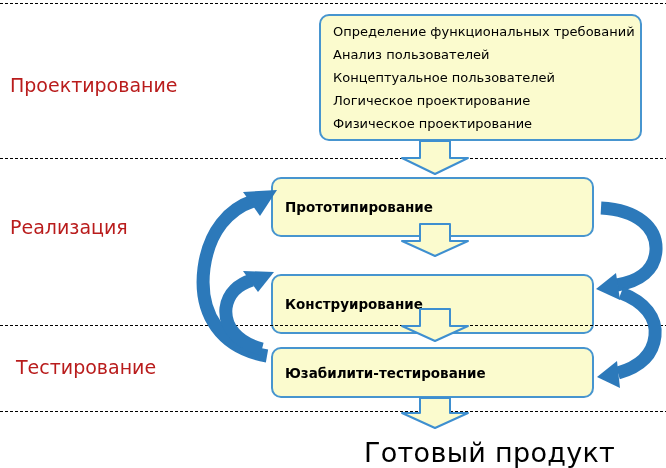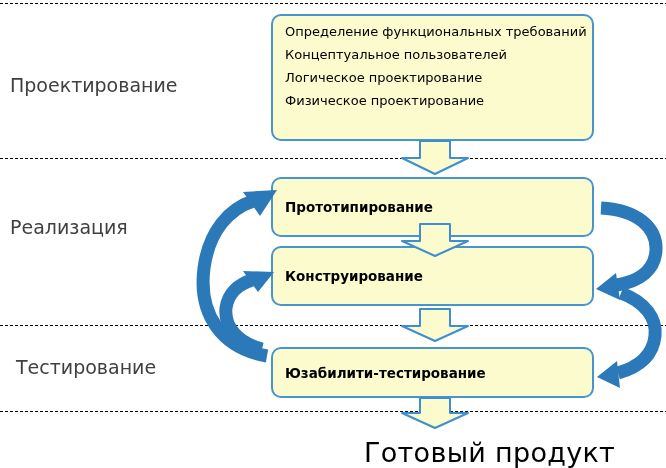--- a/index.html
+++ b/index.html
@@ -2,53 +2,54 @@
 <html><head>
 <meta charset="utf-8">
 <style>
   html,body{margin:0;padding:0;background:#fff;}
   #canvas{
     position:relative;width:666px;height:468px;background:#ffffff;overflow:hidden;
     font-family:"DejaVu Sans",sans-serif;color:#000;
   }
   .abs{position:absolute;}
   .section-label{
-    font-size:19px;line-height:22px;color:#404040;white-space:nowrap;
+    font-size:19px;line-height:22px;color:#b91c1c;white-space:nowrap;
   }
   .proc-box{
     position:absolute;left:271px;width:323px;box-sizing:border-box;
     background:#fbfbce;border:2px solid #4795cf;border-radius:10px;
   }
-  .list-box{top:14px;height:127px;padding:4px 6px 0 12px;}
+  .list-box{top:14px;height:127px;padding:4px 6px 0 12px;margin-left:48px;}
   .list-item{font-size:13px;line-height:23px;white-space:nowrap;}
   .stage-box{display:flex;align-items:center;padding-left:12px;}
   .stage-label{font-weight:bold;font-size:13.5px;white-space:nowrap;}
   .result-label{font-size:27px;letter-spacing:.3px;white-space:nowrap;}
   svg{position:absolute;left:0;top:0;}
 </style>
 </head>
 <body>
 
 <div id="canvas">
 
   <div class="abs section-label" style="left:10px;top:74px;">Проектирование</div>
   <div class="abs section-label" style="left:10px;top:216px;">Реализация</div>
   <div class="abs section-label" style="left:16px;top:356px;">Тестирование</div>
 
   <div class="proc-box list-box">
     <div class="list-item">Определение функциональных требований</div>
+    <div class="list-item">Анализ пользователей</div>
     <div class="list-item">Концептуальное пользователей</div>
     <div class="list-item">Логическое проектирование</div>
     <div class="list-item">Физическое проектирование</div>
   </div>
 
   <div class="proc-box stage-box" style="top:177px;height:60px;">
     <span class="stage-label">Прототипирование</span>
   </div>
-  <div class="proc-box stage-box" style="top:246px;height:60px;">
+  <div class="proc-box stage-box" style="top:274px;height:60px;">
     <span class="stage-label">Конструирование</span>
   </div>
   <div class="proc-box stage-box" style="top:347px;height:51px;">
     <span class="stage-label">Юзабилити-тестирование</span>
   </div>
 
   <svg width="666" height="468" viewBox="0 0 666 468">
 
     <g>
       <line x1="0" y1="3.5" x2="666" y2="3.5" stroke="#000" stroke-width="1.2" stroke-dasharray="3 2"></line>

